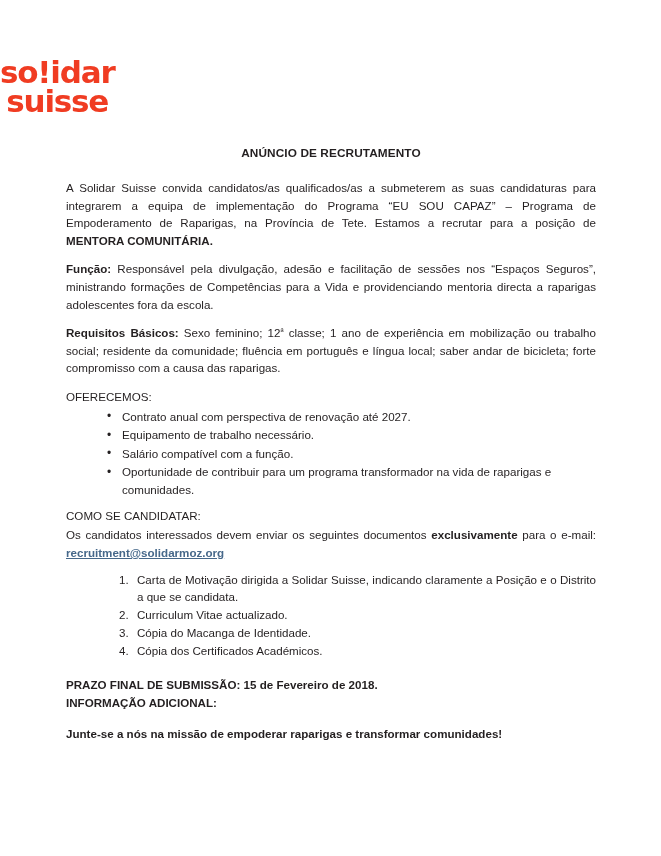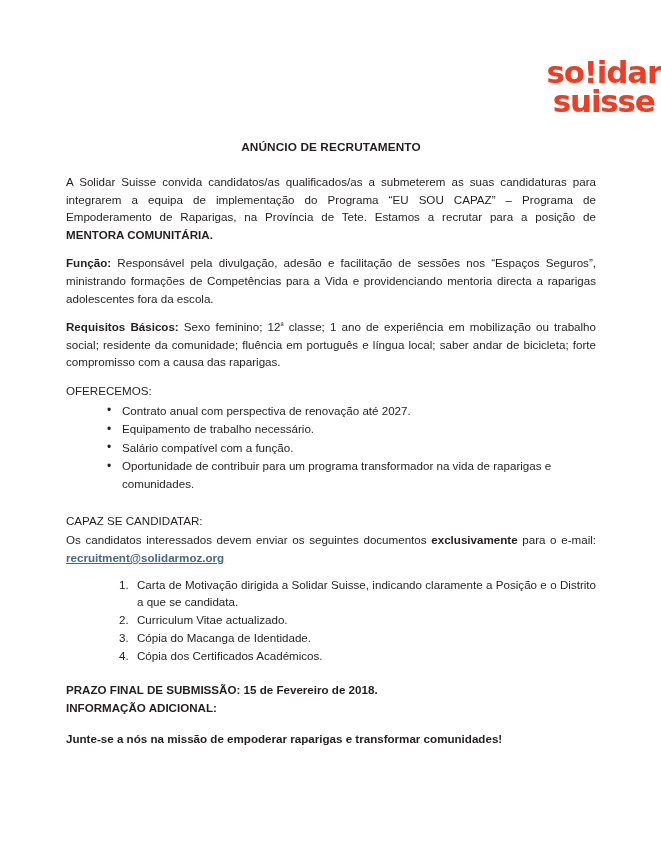--- a/index.html
+++ b/index.html
@@ -14,42 +14,42 @@
     background: #ffffff;
     font-family: "Liberation Sans", sans-serif;
     color: #231f20;
     overflow: hidden;
   }
 
   
   .logo-block {
     padding-top: 58px;
     display: flex;
-    justify-content: flex-end;
+    justify-content: flex-start;
   }
   .logo {
     color: #f03c22;
     font-family: "DejaVu Sans", sans-serif;
     font-weight: 700;
     font-size: 31px;
     line-height: 0.92;
     letter-spacing: -1.2px;
     text-align: center;
     -webkit-font-smoothing: antialiased;
   }
   .logo-line {
     display: block;
     white-space: nowrap;
   }
 
   
   .content {
     position: absolute;
     left: 66px;
-    top: 139px;
+    top: 145px;
     width: 530px;
     font-size: 11.6px;
     line-height: 1.52;
   }
 
   .doc-title {
     text-align: center;
     font-weight: bold;
     font-size: 11.8px;
     letter-spacing: 0.1px;
@@ -69,21 +69,21 @@
     font-weight: bold;
   }
 
   .heading {
     font-weight: normal;
     margin: 0 0 2px 0;
   }
 
   
   ul.offer {
-    margin: 2px 0 19px 0;
+    margin: 2px 0 8px 0;
     padding-left: 41px;
     list-style: none;
   }
   ul.offer li {
     position: relative;
     margin: 0 0 1px 0;
     padding-left: 15px;
     text-align: left;
   }
   ul.offer li::before {
@@ -170,21 +170,21 @@
 
 
     <p class="heading">OFERECEMOS:</p>
     <ul class="offer">
       <li>Contrato anual com perspectiva de renovação até 2027.</li>
       <li>Equipamento de trabalho necessário.</li>
       <li>Salário compatível com a função.</li>
       <li>Oportunidade de contribuir para um programa transformador na vida de raparigas e comunidades.</li>
     </ul>
 
-    <p class="heading">CAPAZ SE CANDIDATAR:</p>
+    <p class="heading">COMO SE CANDIDATAR:</p>
     <p class="para nospace"><span>Os candidatos interessados devem enviar os seguintes documentos </span><b>exclusivamente</b><span> para o e-mail: </span><a class="mail-strong" href="#">recruitment@solidarmoz.org</a></p>
 
     <ol class="docs">
       <li class="justify-last">
           <span>Carta de Motivação dirigida a Solidar Suisse, indicando claramente a Posição e o Distrito a que se candidata.</span>
         </li>
       <li>Curriculum Vitae actualizado.</li>
       <li>Cópia do Macanga de Identidade.</li>
       <li>Cópia dos Certificados Académicos.</li>
     </ol>

